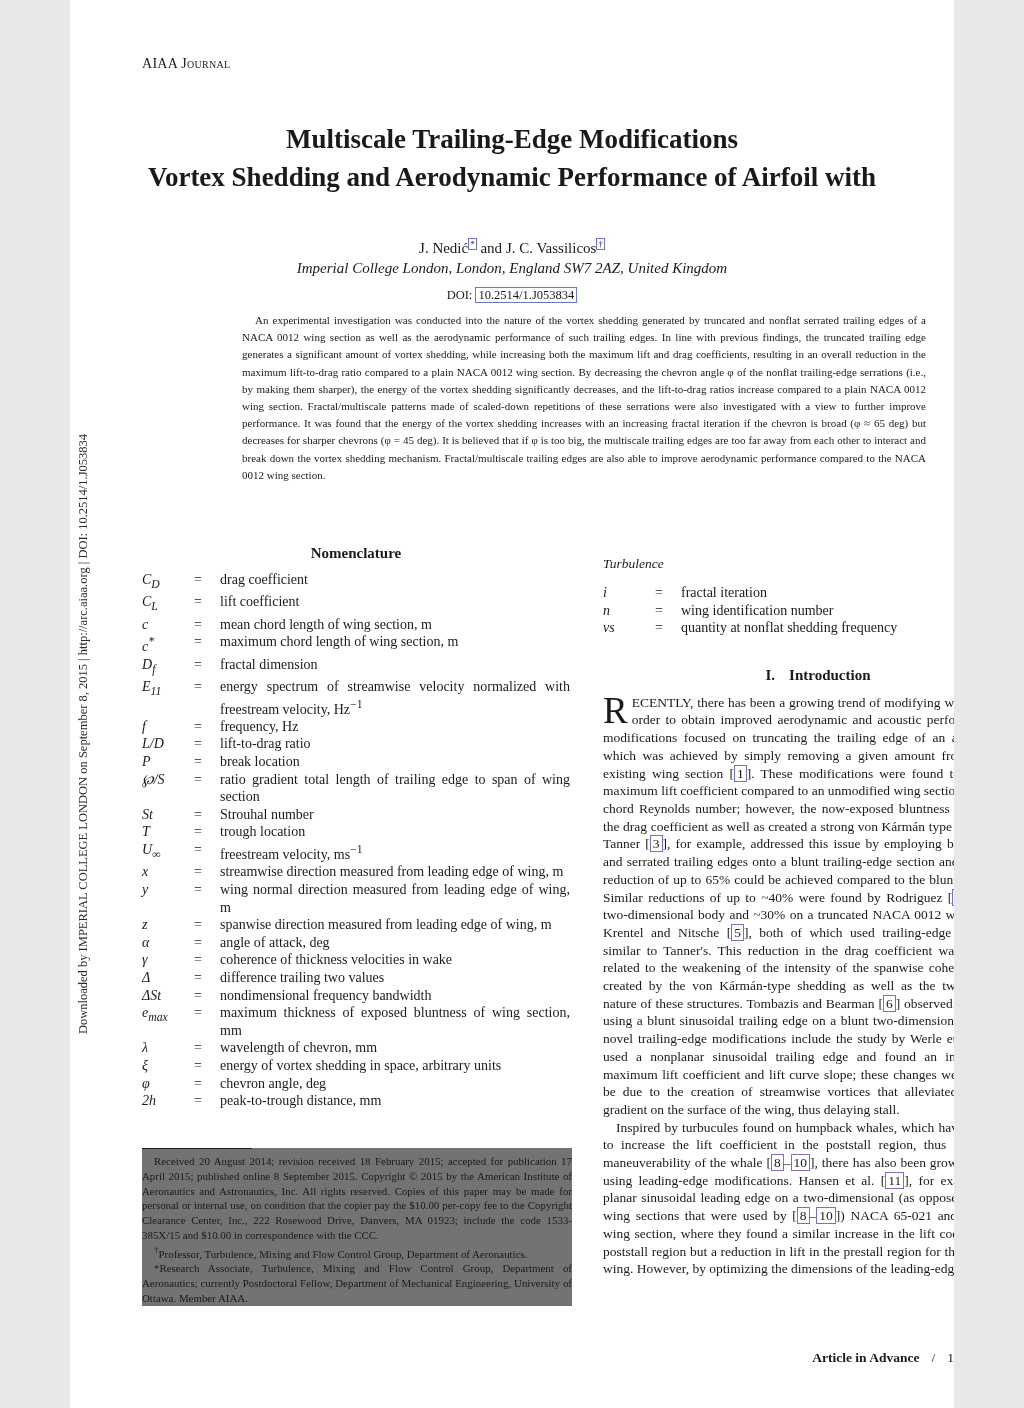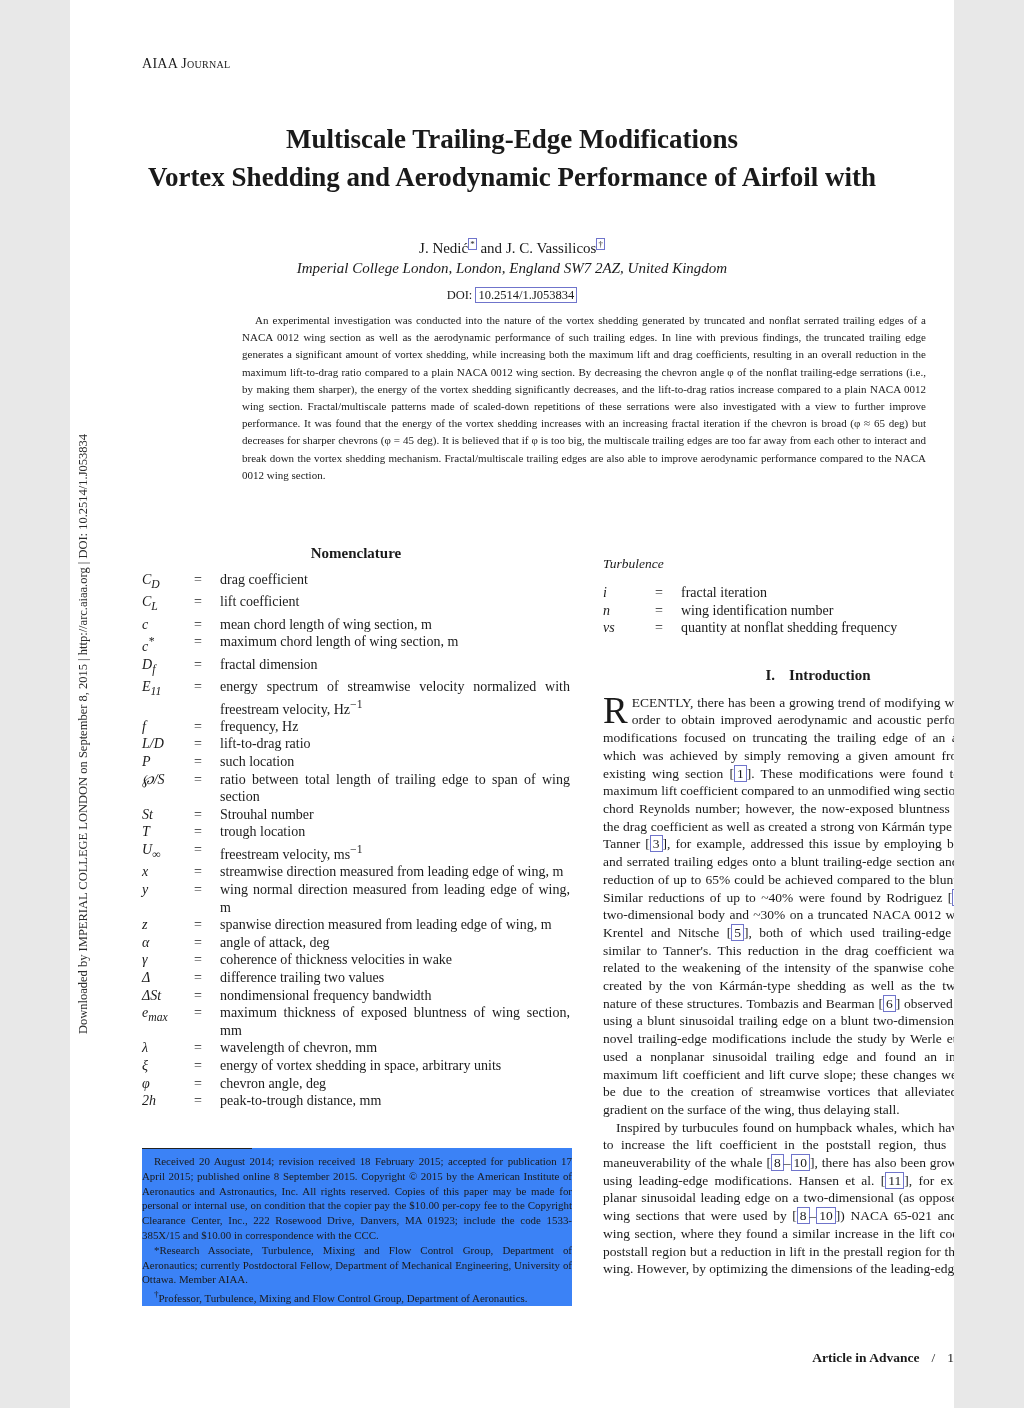--- a/index.html
+++ b/index.html
@@ -36,21 +36,21 @@
   .def-row{display:grid;grid-template-columns:52px 26px 1fr;font-size:14px;line-height:17.6px;}
   .def-row .sym{font-style:italic;}
   .def-row .eq{text-align:left;}
   .def-row .desc{text-align:justify;}
   .subs-title{font-style:italic;font-size:13.5px;margin-bottom:12px;}
   .intro-heading{text-align:center;font-size:15px;font-weight:bold;margin-top:30px;margin-bottom:10px;}
   .intro-heading .sec-num{margin-right:14px;}
   .body-para{font-size:13.5px;line-height:17.7px;text-align:justify;margin:0;}
   .body-para.indent{text-indent:13px;}
   .dropcap{float:left;font-size:37px;line-height:30px;padding:2px 4px 0 0;}
-  .footnotes{position:absolute;left:72px;top:1148px;width:430px;font-size:10.9px;line-height:14.8px;text-align:justify;background:#3b82f6;}
+  .footnotes{position:absolute;left:72px;top:1148px;width:430px;font-size:10.9px;line-height:14.8px;text-align:justify;background:#737373;}
   .footnote-rule{width:110px;border-top:1.2px solid #222;margin-bottom:5px;}
   .footnotes p{margin:0;text-indent:12px;}
   .page-footer{position:absolute;left:0;right:0;top:1350px;text-align:right;font-size:13.5px;}
   .page-footer .article-label{font-weight:bold;}
   .page-footer .sep{padding:0 12px;}
 </style>
 </head>
 <body>
 
 <div class="page">
@@ -111,26 +111,26 @@
           <span class="desc">frequency, Hz</span>
         </div>
         <div class="def-row">
           <span class="sym">L/D</span>
           <span class="eq">=</span>
           <span class="desc">lift-to-drag ratio</span>
         </div>
         <div class="def-row">
           <span class="sym">P</span>
           <span class="eq">=</span>
-          <span class="desc">such location</span>
+          <span class="desc">break location</span>
         </div>
         <div class="def-row">
           <span class="sym">℘/S</span>
           <span class="eq">=</span>
-          <span class="desc">ratio between total length of trailing edge to span of wing section</span>
+          <span class="desc">ratio gradient total length of trailing edge to span of wing section</span>
         </div>
         <div class="def-row">
           <span class="sym">St</span>
           <span class="eq">=</span>
           <span class="desc">Strouhal number</span>
         </div>
         <div class="def-row">
           <span class="sym">T</span>
           <span class="eq">=</span>
           <span class="desc">trough location</span>
@@ -223,19 +223,19 @@
         </div>
       </div>
     <div class="intro-heading"><span class="sec-num">I.</span><span>Introduction</span></div>
     <p class="body-para"><span class="dropcap">R</span><span>ECENTLY, there has been a growing trend of modifying wing sections in order to obtain improved aerodynamic and acoustic performance. Early modifications focused on truncating the trailing edge of an airfoil section, which was achieved by simply removing a given amount from an already existing wing section [<span class="refbox">1</span>]. These modifications were found to increase the maximum lift coefficient compared to an unmodified wing section at a constant chord Reynolds number; however, the now-exposed bluntness also increased the drag coefficient as well as created a strong von Kármán type shedding [<span class="refbox">2</span>]. Tanner [<span class="refbox">3</span>], for example, addressed this issue by employing broken, curved, and serrated trailing edges onto a blunt trailing-edge section and found a drag reduction of up to 65% could be achieved compared to the blunt trailing edge. Similar reductions of up to ~40% were found by Rodriguez [<span class="refbox">4</span>] on a blunt two-dimensional body and ~30% on a truncated NACA 0012 wing section by Krentel and Nitsche [<span class="refbox">5</span>], both of which used trailing-edge modifications similar to Tanner's. This reduction in the drag coefficient was found to be related to the weakening of the intensity of the spanwise coherent structures created by the von Kármán-type shedding as well as the two-dimensional nature of these structures. Tombazis and Bearman [<span class="refbox">6</span>] observed similar results using a blunt sinusoidal trailing edge on a blunt two-dimensional body. Other novel trailing-edge modifications include the study by Werle et al. [<span class="refbox">7</span>], who used a nonplanar sinusoidal trailing edge and found an increase in the maximum lift coefficient and lift curve slope; these changes were believed to be due to the creation of streamwise vortices that alleviated the pressure gradient on the surface of the wing, thus delaying stall.</span></p>
     <p class="body-para indent">Inspired by turbucules found on humpback whales, which have been shown to increase the lift coefficient in the poststall region, thus increasing the maneuverability of the whale [<span class="refbox">8</span>–<span class="refbox">10</span>], there has also been growing interest in using leading-edge modifications. Hansen et al. [<span class="refbox">11</span>], for example, used a planar sinusoidal leading edge on a two-dimensional (as opposed to the finite wing sections that were used by [<span class="refbox">8</span>–<span class="refbox">10</span>]) NACA 65-021 and NACA 0021 wing section, where they found a similar increase in the lift coefficient in the poststall region but a reduction in lift in the prestall region for the NACA 0021 wing. However, by optimizing the dimensions of the leading-edge</p>
   </div>
 
   <div class="footnotes">
     <div class="footnote-rule"></div>
     <p>Received 20 August 2014; revision received 18 February 2015; accepted for publication 17 April 2015; published online 8 September 2015. Copyright © 2015 by the American Institute of Aeronautics and Astronautics, Inc. All rights reserved. Copies of this paper may be made for personal or internal use, on condition that the copier pay the $10.00 per-copy fee to the Copyright Clearance Center, Inc., 222 Rosewood Drive, Danvers, MA 01923; include the code 1533-385X/15 and $10.00 in correspondence with the CCC.</p>
+    <p><sup>†</sup>Professor, Turbulence, Mixing and Flow Control Group, Department of Aeronautics.</p>
     <p>*Research Associate, Turbulence, Mixing and Flow Control Group, Department of Aeronautics; currently Postdoctoral Fellow, Department of Mechanical Engineering, University of Ottawa. Member AIAA.</p>
-    <p><sup>†</sup>Professor, Turbulence, Mixing and Flow Control Group, Department of Aeronautics.</p>
   </div>
 
   <div class="page-footer"><span class="article-label">Article in Advance</span><span class="sep">/</span><span>1</span></div>
 
 </div>
 
 </body></html>

